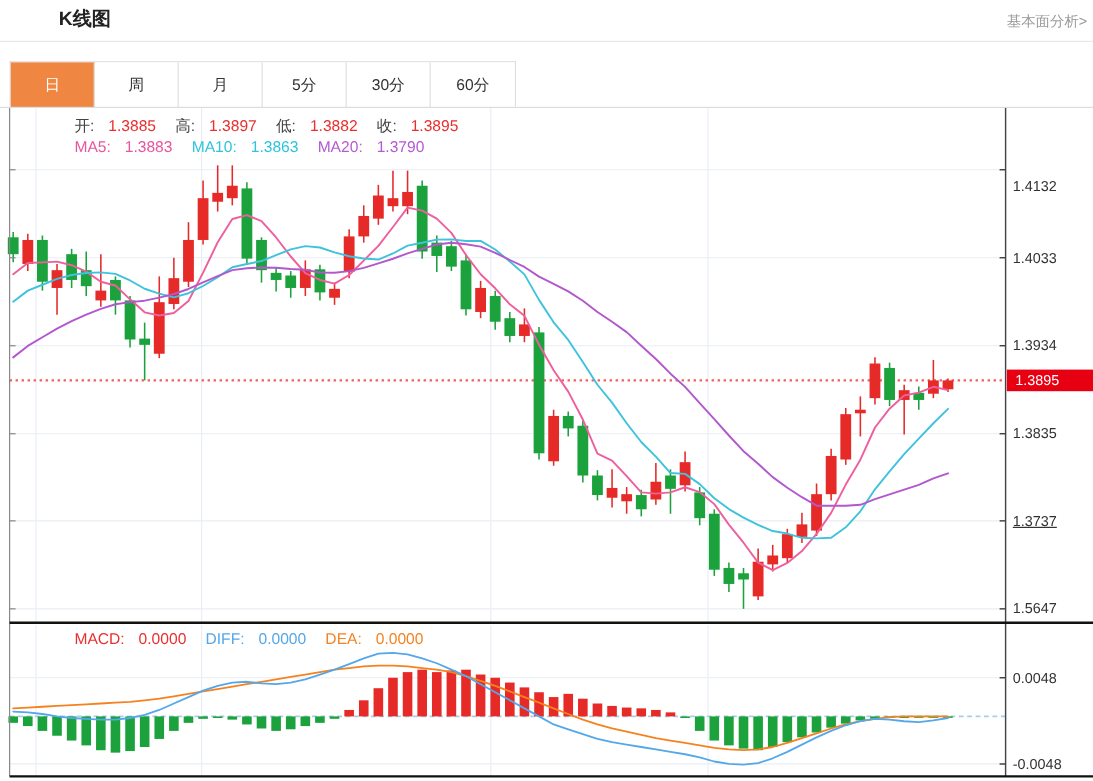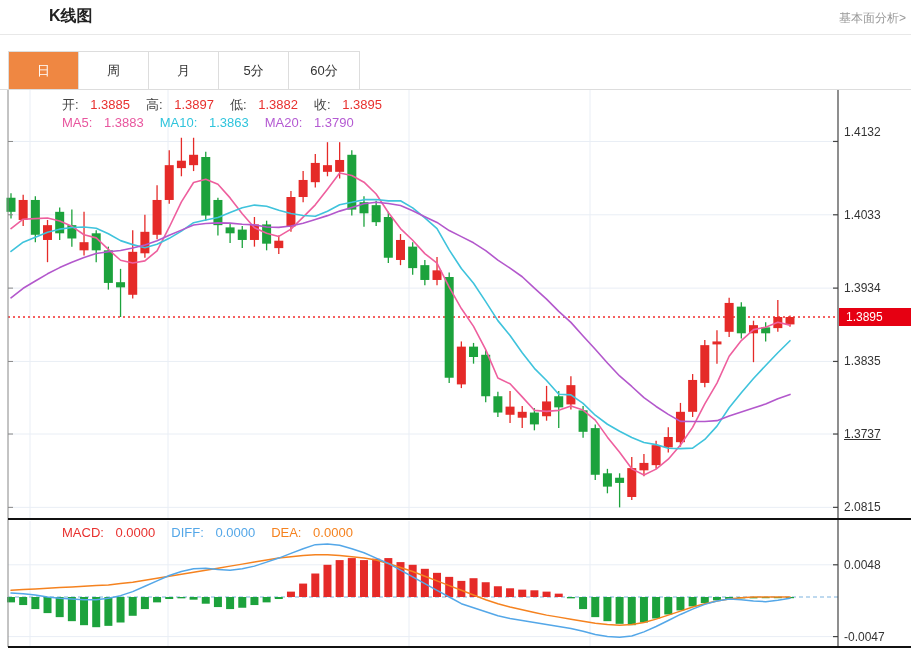--- a/index.html
+++ b/index.html
@@ -266,34 +266,35 @@
 
   <div class="page-title">K线图</div>
   <a class="fa-link">基本面分析&gt;</a>
   <div class="top-divider"></div>
 
   <div class="tabbar" id="tabbar">
       <div class="tab active" style="background: rgb(239, 135, 66);">日</div>
       <div class="tab">周</div>
       <div class="tab">月</div>
       <div class="tab">5分</div>
+      <div class="tab">30分</div>
       <div class="tab">60分</div>
     </div>
   <div class="tabbar-underline"></div>
 
   <div class="legend-row" id="ohlc-legend" style="top:96px"><span><span style="color: rgb(68, 68, 68);">开: </span><span style="color: rgb(232, 48, 46);">1.3885</span></span><span><span style="color: rgb(68, 68, 68);">高: </span><span style="color: rgb(232, 48, 46);">1.3897</span></span><span><span style="color: rgb(68, 68, 68);">低: </span><span style="color: rgb(232, 48, 46);">1.3882</span></span><span><span style="color: rgb(68, 68, 68);">收: </span><span style="color: rgb(232, 48, 46);">1.3895</span></span></div>
   <div class="legend-row" id="ma-legend" style="top:115px"><span><span style="color: rgb(232, 86, 158);">MA5: </span><span style="color: rgb(232, 86, 158);">1.3883</span></span><span><span style="color: rgb(47, 196, 220);">MA10: </span><span style="color: rgb(47, 196, 220);">1.3863</span></span><span><span style="color: rgb(180, 90, 210);">MA20: </span><span style="color: rgb(180, 90, 210);">1.3790</span></span></div>
   <div class="legend-row" id="macd-legend" style="top:525px"><span><span style="color: rgb(232, 48, 46);">MACD: </span><span style="color: rgb(232, 48, 46);">0.0000</span></span><span><span style="color: rgb(84, 167, 232);">DIFF: </span><span style="color: rgb(84, 167, 232);">0.0000</span></span><span><span style="color: rgb(245, 130, 31);">DEA: </span><span style="color: rgb(245, 130, 31);">0.0000</span></span></div>
 
   <div id="yaxis-main">
-      <div class="yaxis-label" style="top: 124px; text-align: right;">1.4132</div>
+      <div class="yaxis-label" style="top: 147px; text-align: right;">1.4132</div>
       <div class="yaxis-label" style="top: 206.783px; text-align: right;">1.4033</div>
       <div class="yaxis-label" style="top: 280.113px;">1.3934</div>
       <div class="yaxis-label" style="top: 353.442px;">1.3835</div>
       <div class="yaxis-label" style="top: 426.031px; text-decoration: underline;">1.3737</div>
-      <div class="yaxis-label" style="top: 499.36px;">2.0815</div>
+      <div class="yaxis-label" style="top: 499.36px;">1.5647</div>
     </div>
   <div id="yaxis-macd">
       <div class="yaxis-label" style="top: 556.787px;">0.0048</div>
-      <div class="yaxis-label" style="top: 628.595px;">-0.0047</div>
+      <div class="yaxis-label" style="top: 628.595px;">-0.0048</div>
     </div>
   <div class="price-badge" id="price-badge" style="background: rgb(230, 0, 18); top: 308px;">1.3895</div>
 </div>
 
 </body></html>

